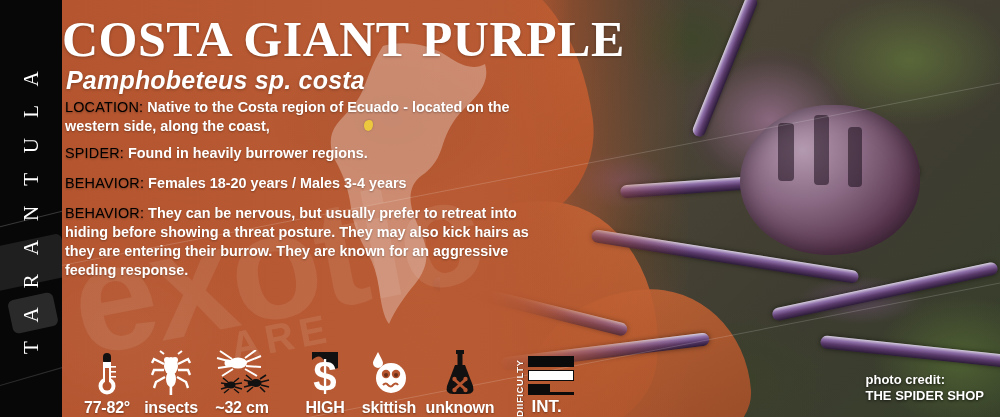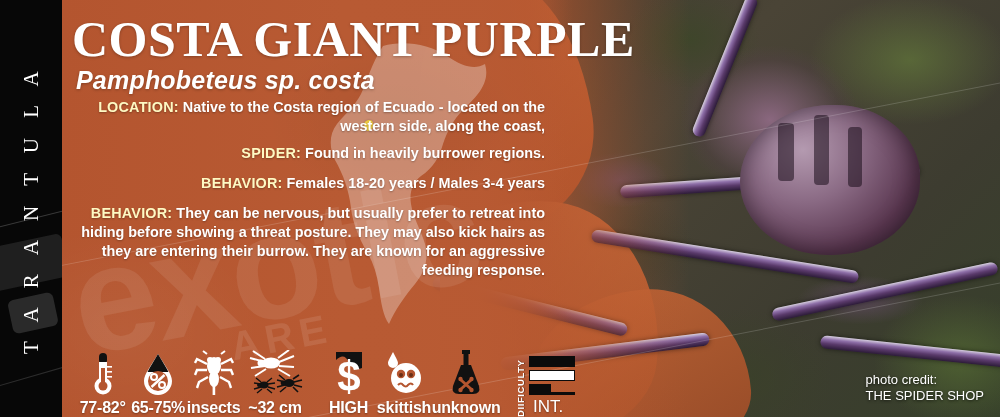--- a/index.html
+++ b/index.html
@@ -110,21 +110,21 @@
     font-family:"Liberation Sans",sans-serif;
     font-weight:bold;font-size:40px;letter-spacing:6px;
     color:rgba(255,255,255,.10);
     transform:rotate(-11deg);white-space:nowrap;
   }
   .wm-rule{position:absolute;height:1px;background:rgba(255,255,255,.17);transform:rotate(-11deg);}
   .wm-r1{left:-20px;top:100px;width:1060px;}
   .wm-r2{left:-20px;top:300px;width:1060px;}
 
   
-  .content{position:absolute;left:72px;top:0;width:500px;height:300px;z-index:9;text-align:right;}
+  .content{position:absolute;left:62px;top:0;width:500px;height:300px;z-index:9;}
   .title{
     position:absolute;left:0;top:14px;
     font-family:"Liberation Serif",serif;
     font-weight:bold;font-size:50px;line-height:1;
     color:#fff;letter-spacing:.5px;white-space:nowrap;
     text-shadow:0 1px 3px rgba(0,0,0,.28);
   }
   .subtitle{
     position:absolute;left:4px;top:66px;
     font-family:"Liberation Sans",sans-serif;
@@ -132,21 +132,21 @@
     color:#fff;white-space:nowrap;letter-spacing:.2px;
     text-shadow:0 1px 3px rgba(0,0,0,.28);
   }
   .facts{position:absolute;left:3px;top:98px;width:470px;}
   .fact{
     color:#fff;font-size:14.4px;line-height:1.30;margin-bottom:9px;
     font-family:"Liberation Sans",sans-serif;
     font-stretch:condensed;font-weight:600;
     text-shadow:0 1px 2px rgba(0,0,0,.30);
   }
-  .fact .k{color:#fef9c3;font-weight:bold;letter-spacing:.2px;}
+  .fact .k{color:#000000;font-weight:normal;letter-spacing:.2px;}
   .fact.tight{margin-bottom:11px;}
   .fact.behavior{margin-top:3px;line-height:1.33;}
 
   
   .icons{position:absolute;left:75px;top:334px;width:500px;height:83px;z-index:10;display:flex;align-items:flex-end;}
   .ic{display:flex;flex-direction:column;align-items:center;justify-content:flex-end;width:64px;}
   .ic .glyph{height:46px;display:flex;align-items:flex-end;justify-content:center;}
   .ic .cap{
     color:#fff;font-size:16px;font-weight:600;font-stretch:condensed;
     margin-top:3px;white-space:nowrap;letter-spacing:-.2px;
@@ -163,26 +163,26 @@
     height:46px;line-height:1;margin-right:3px;
     text-shadow:0 1px 1px rgba(0,0,0,.4);
   }
   .diff-col{display:flex;flex-direction:column;align-items:flex-start;}
   .bars{display:flex;flex-direction:column;gap:3px;width:46px;}
   .bar{height:11px;}
   .bar.full{background:#0b0b0b;width:46px;}
   .bar.open{background:#fff;width:46px;border:1px solid #0b0b0b;box-sizing:border-box;}
   .bar.part{background:#0b0b0b;width:22px;position:relative;}
   .bar.part::after{content:"";position:absolute;left:22px;top:8px;width:24px;height:3px;background:#0b0b0b;}
-  .diff-cap{color:#fff;font-size:17px;font-weight:400;margin-top:2px;margin-left:4px;text-shadow:0 1px 2px rgba(0,0,0,.35);}
+  .diff-cap{color:#fff;font-size:17px;font-weight:700;margin-top:2px;margin-left:4px;text-shadow:0 1px 2px rgba(0,0,0,.35);}
 
   
   .credit{
     position:absolute;right:16px;bottom:12px;z-index:11;text-align:left;
-    color:#fff;font-size:13px;line-height:1.28;font-weight:400;font-stretch:condensed;
+    color:#fff;font-size:13px;line-height:1.28;font-weight:700;font-stretch:condensed;
     text-shadow:0 1px 3px rgba(0,0,0,.75);
   }
   .credit .c2{margin-top:7px;}
   svg{display:block;}
 </style>
 </head>
 <body>
 
 <div class="label-card">
 
@@ -272,33 +272,20 @@
           <rect x="11" y="16" width="4" height="18" fill="#b4552f"></rect>
           <circle cx="13" cy="34" r="4.5" fill="#b4552f"></circle>
           <rect x="17" y="14" width="5" height="1.6" fill="#fff"></rect>
           <rect x="17" y="19" width="5" height="1.6" fill="#fff"></rect>
           <rect x="17" y="24" width="5" height="1.6" fill="#fff"></rect>
         </svg>
       </div>
       <div class="cap">77-82°</div>
     </div>
 
-    <div class="ic">
-      <div class="glyph">
-        <svg width="34" height="44" viewBox="0 0 34 44">
-          <path d="M17 2 C10 14 3 22 3 29 A14 14 0 0 0 31 29 C31 22 24 14 17 2 Z" fill="#fff"></path>
-          <path d="M17 2 C13 9 9 15 6.5 20 L27.5 20 C25 15 21 9 17 2 Z" fill="#111"></path>
-          <circle cx="17" cy="29" r="10" fill="#b4552f"></circle>
-          <circle cx="13" cy="25" r="3" fill="none" stroke="#fff" stroke-width="2"></circle>
-          <circle cx="21" cy="33" r="3" fill="none" stroke="#fff" stroke-width="2"></circle>
-          <line x1="10.5" y1="35" x2="23.5" y2="23" stroke="#fff" stroke-width="2.4"></line>
-        </svg>
-      </div>
-      <div class="cap">65-75%</div>
-    </div>
 
     <div class="ic">
       <div class="glyph">
         <svg width="40" height="46" viewBox="0 0 40 46">
           <g fill="#fff">
             <ellipse cx="20" cy="16" rx="7" ry="9"></ellipse>
             <ellipse cx="20" cy="29" rx="5" ry="8"></ellipse>
             <circle cx="16" cy="10" r="3"></circle>
               <circle cx="24" cy="10" r="3"></circle>
             <path d="M13 4 L9 1 M27 4 L31 1" stroke="#fff" stroke-width="2" fill="none"></path>

